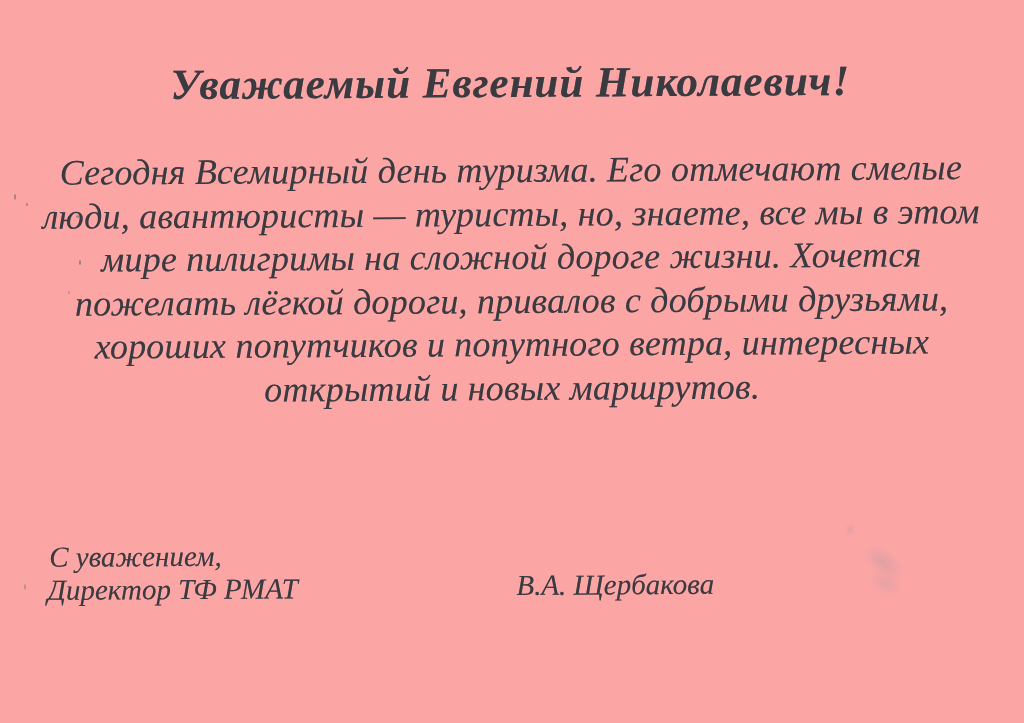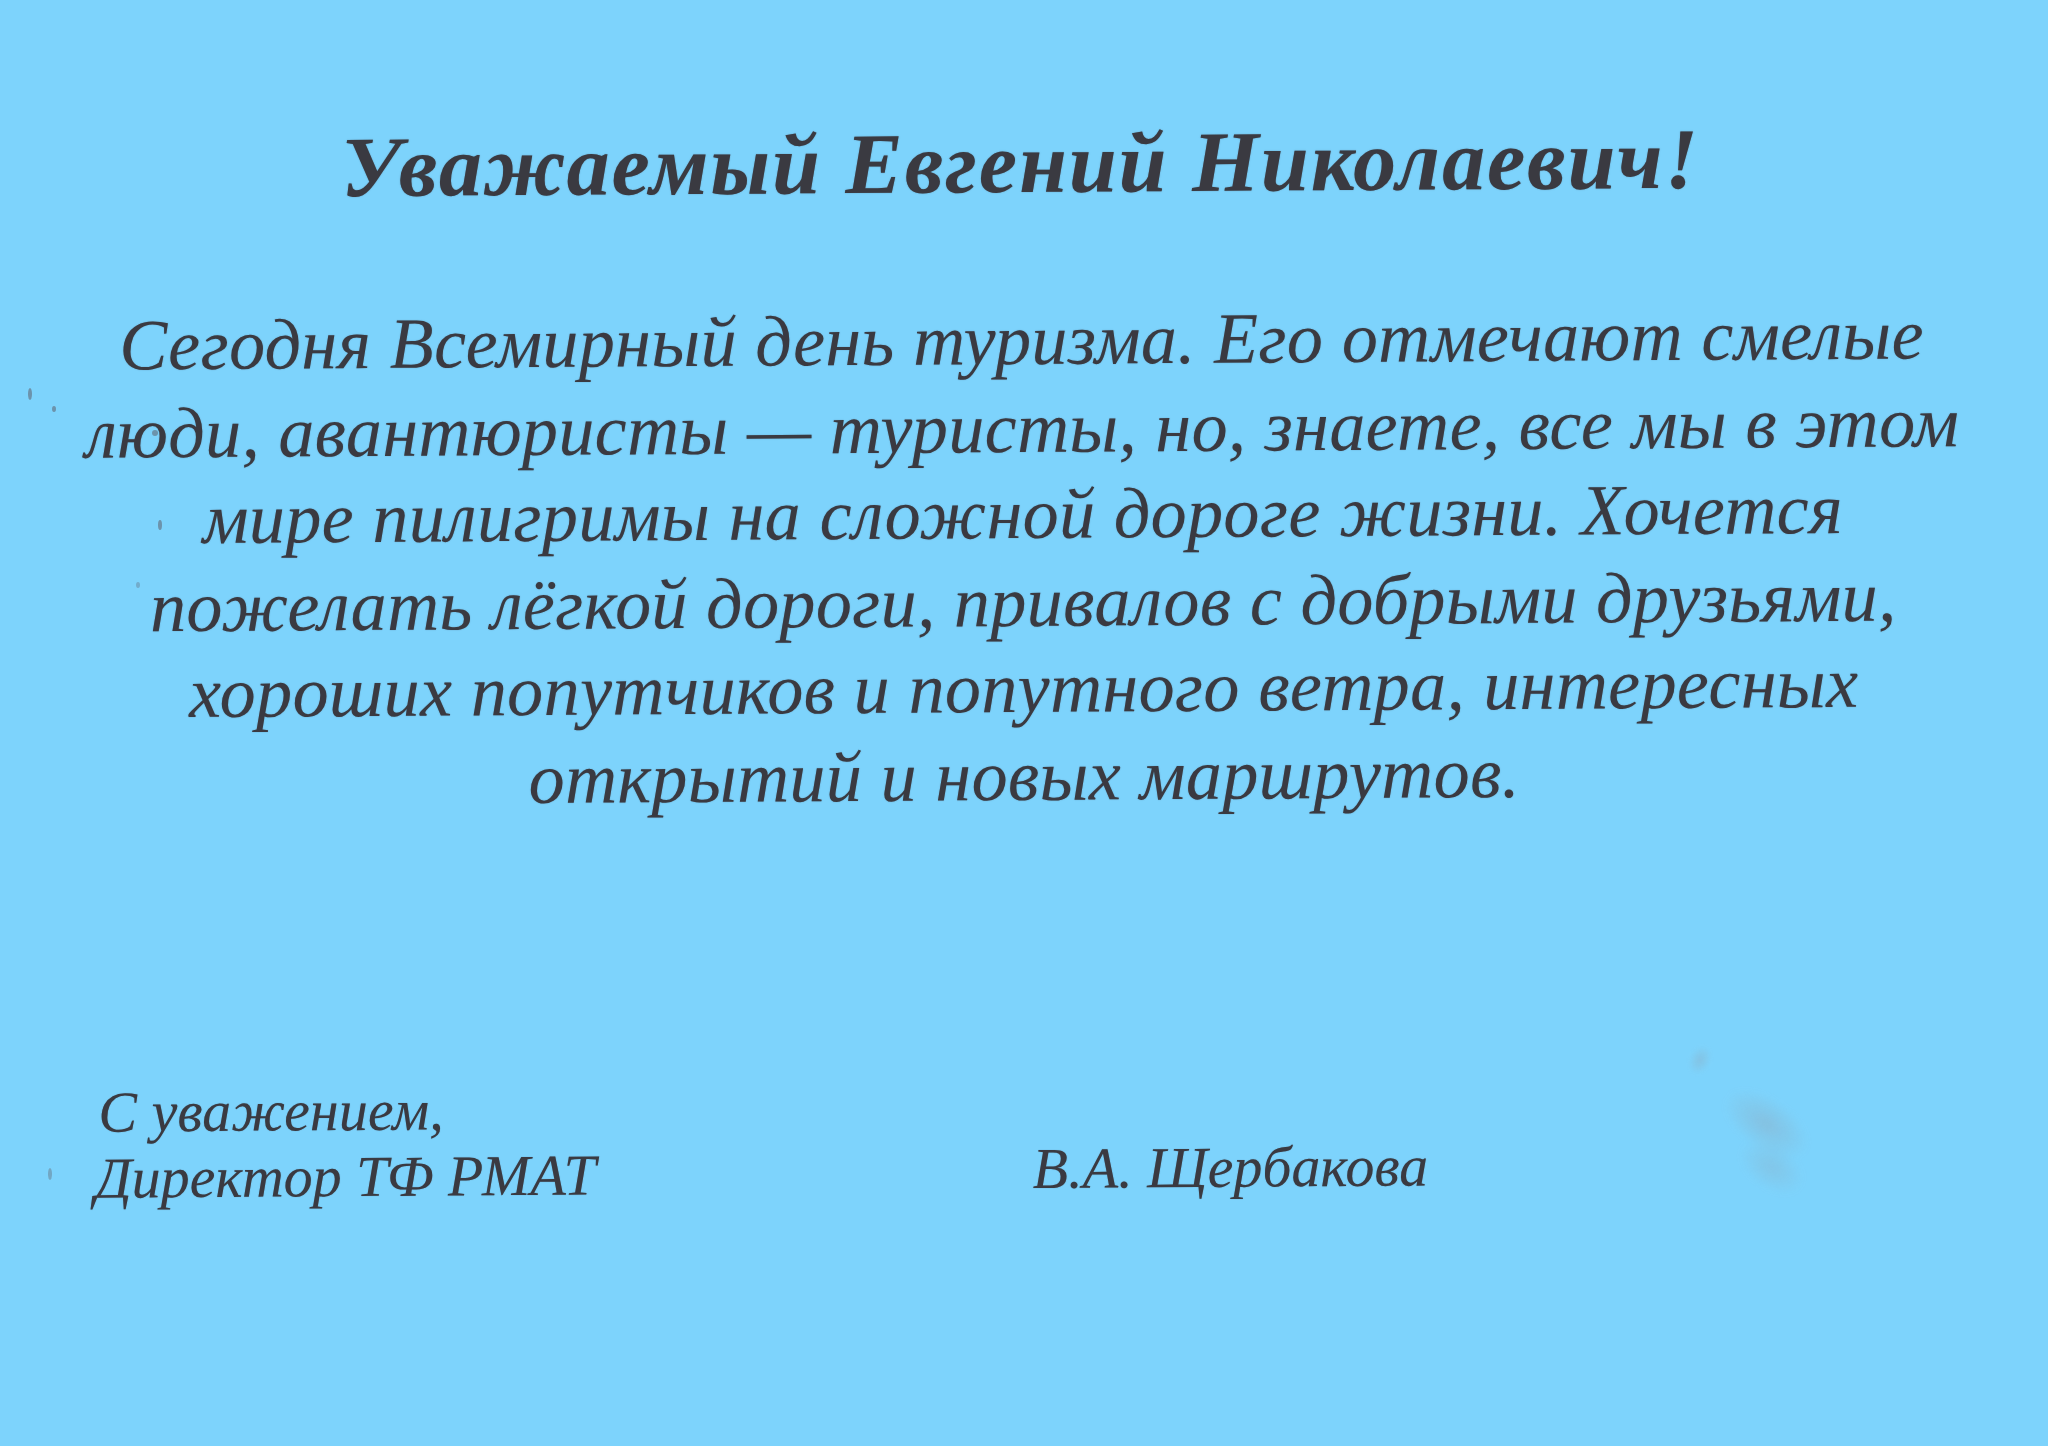--- a/index.html
+++ b/index.html
@@ -10,21 +10,21 @@
   body {
     width: 1024px;
     height: 723px;
     overflow: hidden;
     position: relative;
     font-family: "Liberation Serif", serif;
   }
   .scan-page {
     position: absolute;
     inset: 0;
-    background: #7dd3fc;
+    background: #fca5a5;
   }
   .letter {
     position: absolute;
     inset: 0;
     transform: rotate(-0.35deg);
     transform-origin: 50% 50%;
     color: #3a3a41;
   }
   .letter-title {
     position: absolute;

